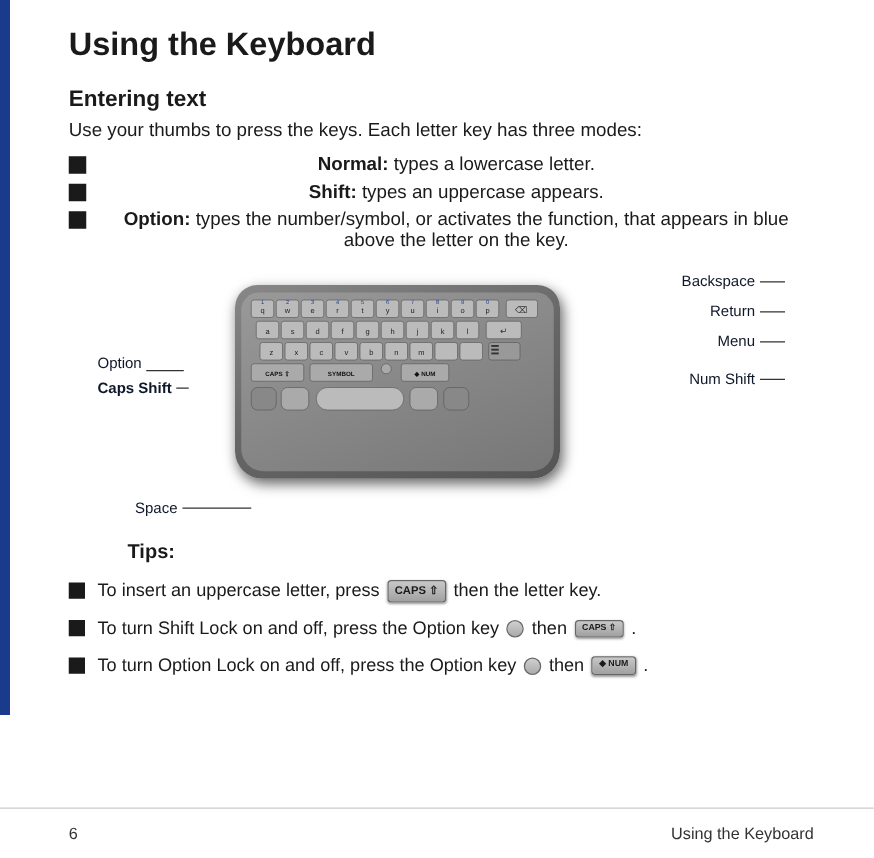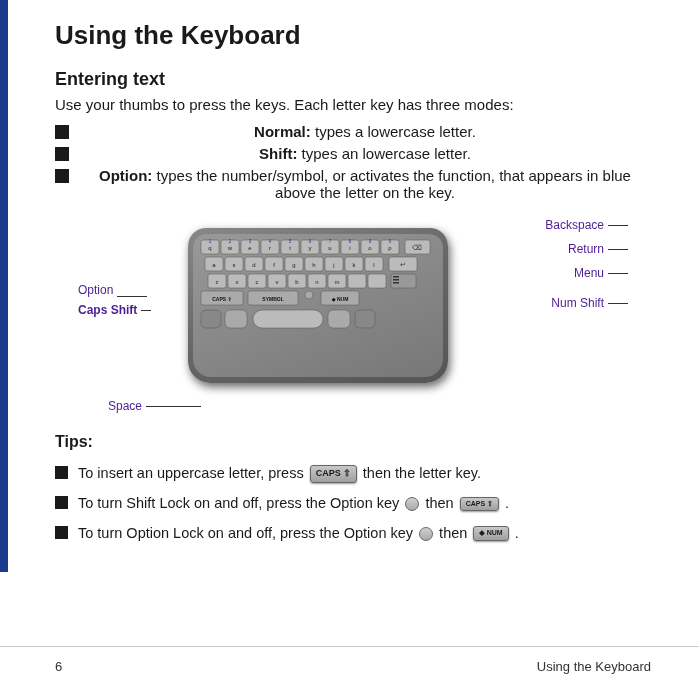--- a/index.html
+++ b/index.html
@@ -85,20 +85,21 @@
     
     .tips-section {
       margin-top: 8px;
     }
 
     .tips-label {
       font-family: Arial, Helvetica, sans-serif;
       font-size: 16px;
       font-weight: bold;
       margin-bottom: 8px;
+      margin-left: 47px;
     }
 
     .tips-list {
       list-style: none;
       padding-left: 0;
       margin-top: 12px;
     }
 
     .tips-list li {
       display: flex;
@@ -213,21 +214,21 @@
 
     .callout-item {
       display: flex;
       align-items: center;
       margin-bottom: 6px;
     }
 
     .callout-text {
       font-family: Arial, Helvetica, sans-serif;
       font-size: 12px;
-      color: #4c1d95;
+      color: #0f172a;
       white-space: nowrap;
     }
 
     .callout-line-h {
       height: 1px;
       background: #333;
       display: inline-block;
       width: 20px;
       margin-left: 4px;
     }
@@ -250,21 +251,21 @@
       <span class="bullet-icon"></span>
       <span class="text-content">
         <span class="bold-term">Normal:</span>
         <span>types a lowercase letter.</span>
       </span>
     </li>
     <li>
       <span class="bullet-icon"></span>
       <span class="text-content">
         <span class="bold-term">Shift:</span>
-        <span>types an lowercase letter.</span>
+        <span>types an uppercase appears.</span>
       </span>
     </li>
     <li>
       <span class="bullet-icon"></span>
       <span class="text-content">
         <span class="bold-term">Option:</span>
         <span>types the number/symbol, or activates the function, that appears in blue above the letter on the key.</span>
       </span>
     </li>
   </ul>

